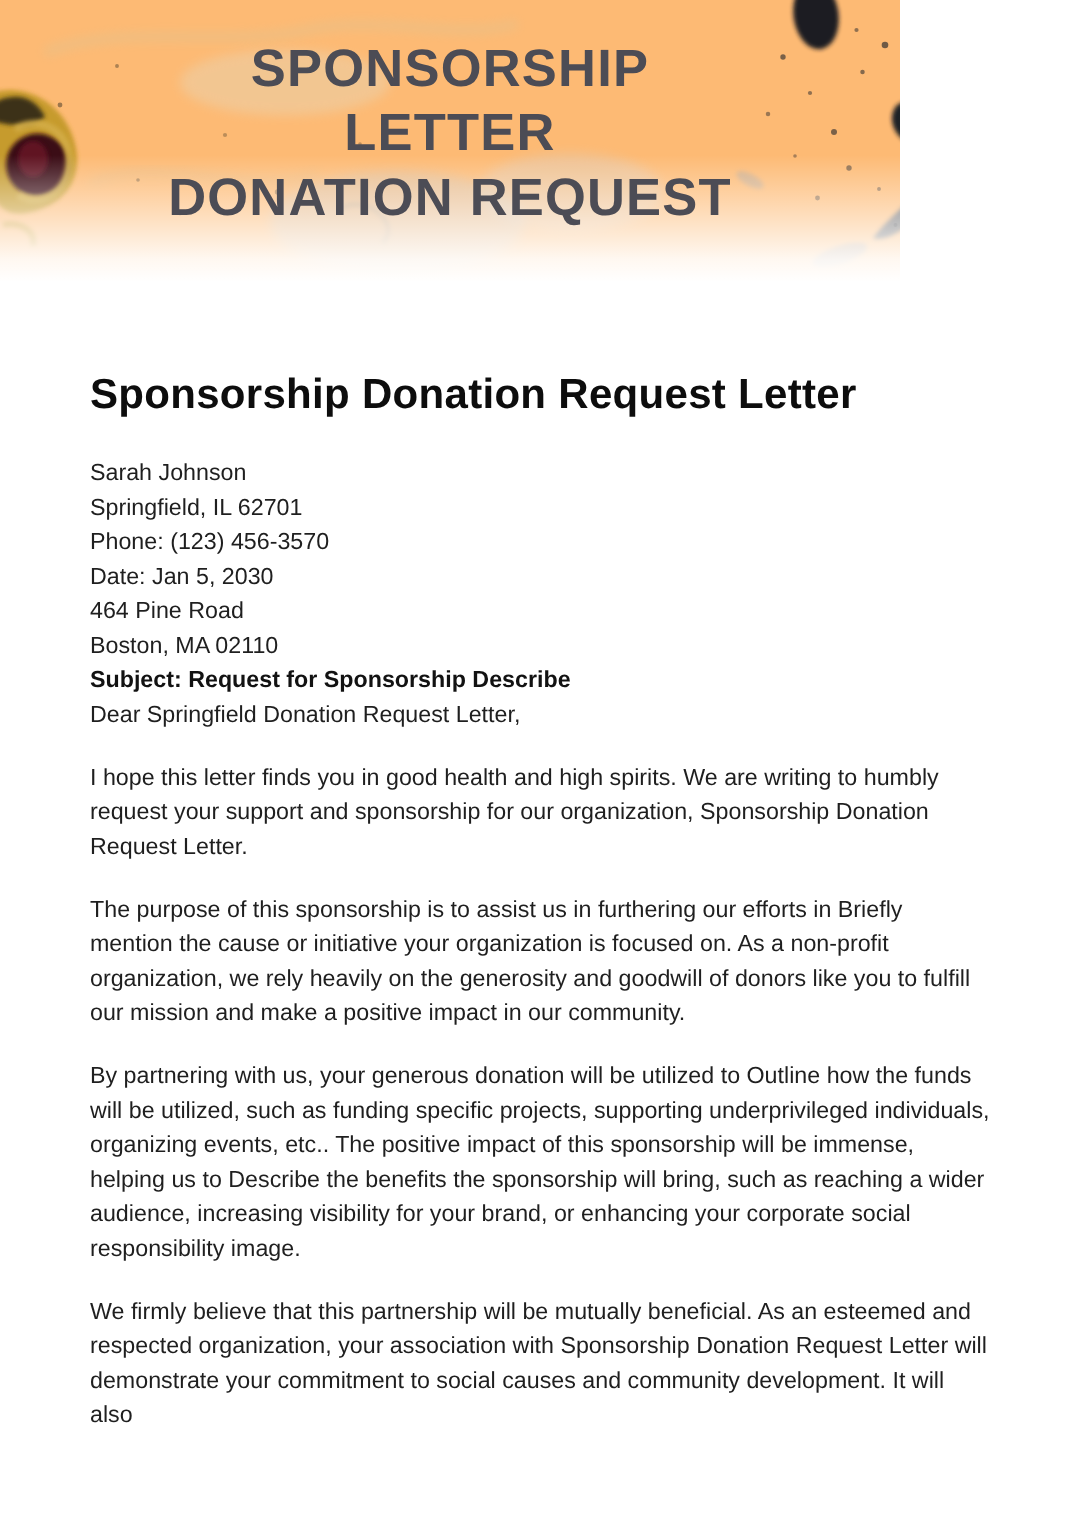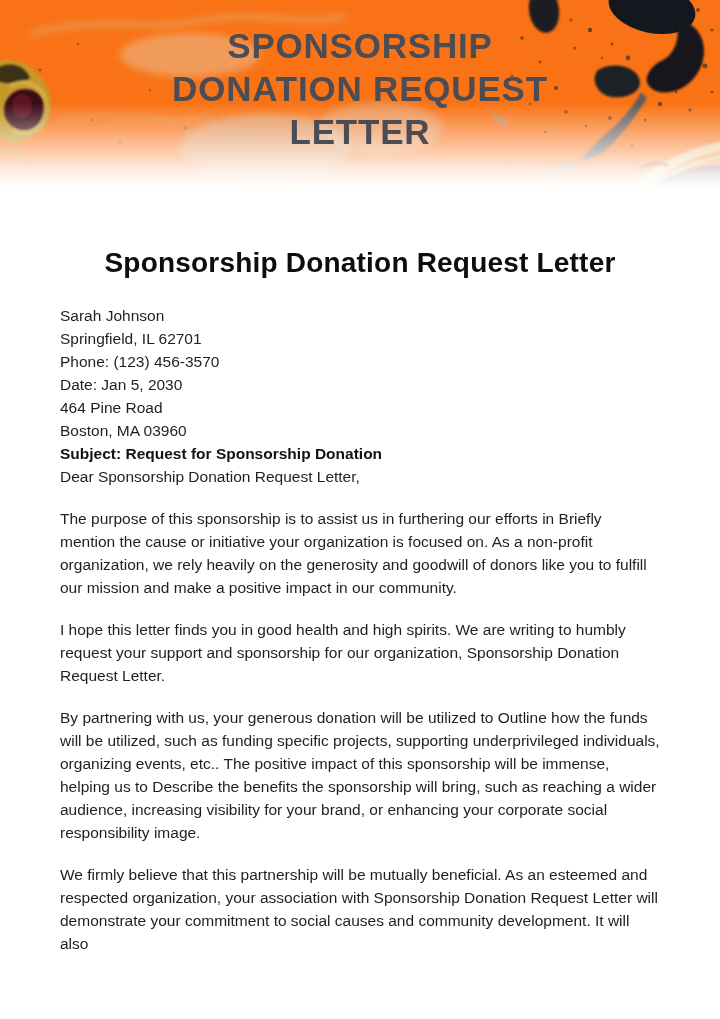--- a/index.html
+++ b/index.html
@@ -10,23 +10,23 @@
     overflow: hidden;
     background: #ffffff;
     font-family: "Liberation Sans", sans-serif;
     position: relative;
   }
   .page { width: 720px; height: 1019px; overflow: hidden; background: #fff; }
 
   
   .banner {
     position: relative;
-    width: 720px;
+    width: 600px;
     height: 188px;
-    background: #f97316;
+    background: #fdba74;
     overflow: hidden;
   }
   .banner svg.texture {
     position: absolute;
     inset: 0;
     width: 720px;
     height: 188px;
     display: block;
   }
   .banner-title {
@@ -45,21 +45,21 @@
 
   
   .doc {
     padding: 0 60px;
     color: #1f1f1f;
     font-size: 15.5px;
     line-height: 23px;
   }
   .doc-title {
     margin-top: 58px;
-    text-align: center;
+    text-align: left;
     font-size: 28px;
     line-height: 34px;
     font-weight: bold;
     color: #0d0d0d;
     letter-spacing: 0.2px;
   }
   .block { }
   .sender-block { margin-top: 24px; }
   .subject-line { font-weight: bold; color: #121212; }
   .para { margin-top: 19px; }
@@ -150,45 +150,45 @@
       <path d="M648,188 C670,172 700,160 722,156" stroke="#d8b86a" stroke-width="4" fill="none" opacity="0.9" filter="url(#b1)"></path>
       <path d="M662,186 C684,176 706,170 722,170" stroke="#c49a2a" stroke-width="2.5" fill="none" opacity="0.8" filter="url(#b1)"></path>
       <path d="M662,180 C686,168 706,164 722,166 L722,188 L662,188 Z" fill="#521424" filter="url(#b1)"></path>
       <path d="M640,168 C652,162 662,162 668,166" stroke="#5c2030" stroke-width="3" fill="none" opacity="0.7" filter="url(#b1)"></path>
 
       <rect x="0" y="0" width="720" height="188" fill="url(#fadeBottom)"></rect>
     </svg>
 
     <div class="banner-title">
       <div>SPONSORSHIP</div>
+      <div>LETTER</div>
       <div>DONATION REQUEST</div>
-      <div>LETTER</div>
     </div>
   </header>
 
   <main class="doc">
 
     <h1 class="doc-title">Sponsorship Donation Request Letter</h1>
 
     <div class="block sender-block">
       <div>Sarah Johnson</div>
       <div>Springfield, IL 62701</div>
       <div>Phone: (123) 456-3570</div>
     </div>
 
     <div class="block">Date: Jan 5, 2030</div>
 
     <div class="block">
       <div>464 Pine Road</div>
-      <div>Boston, MA 03960</div>
+      <div>Boston, MA 02110</div>
     </div>
 
-    <div class="block subject-line">Subject: Request for Sponsorship Donation</div>
+    <div class="block subject-line">Subject: Request for Sponsorship Describe</div>
 
-    <div class="block">Dear Sponsorship Donation Request Letter,</div>
+    <div class="block">Dear Springfield Donation Request Letter,</div>
 
+    <p class="para">I hope this letter finds you in good health and high spirits. We are writing to humbly request your support and sponsorship for our organization, Sponsorship Donation Request Letter.</p>
     <p class="para">The purpose of this sponsorship is to assist us in furthering our efforts in Briefly mention the cause or initiative your organization is focused on. As a non-profit organization, we rely heavily on the generosity and goodwill of donors like you to fulfill our mission and make a positive impact in our community.</p>
-    <p class="para">I hope this letter finds you in good health and high spirits. We are writing to humbly request your support and sponsorship for our organization, Sponsorship Donation Request Letter.</p>
     <p class="para">By partnering with us, your generous donation will be utilized to Outline how the funds will be utilized, such as funding specific projects, supporting underprivileged individuals, organizing events, etc.. The positive impact of this sponsorship will be immense, helping us to Describe the benefits the sponsorship will bring, such as reaching a wider audience, increasing visibility for your brand, or enhancing your corporate social responsibility image.</p>
     <p class="para">We firmly believe that this partnership will be mutually beneficial. As an esteemed and respected organization, your association with Sponsorship Donation Request Letter will demonstrate your commitment to social causes and community development. It will also</p>
 
   </main>
 </div>
 
 </body></html>

